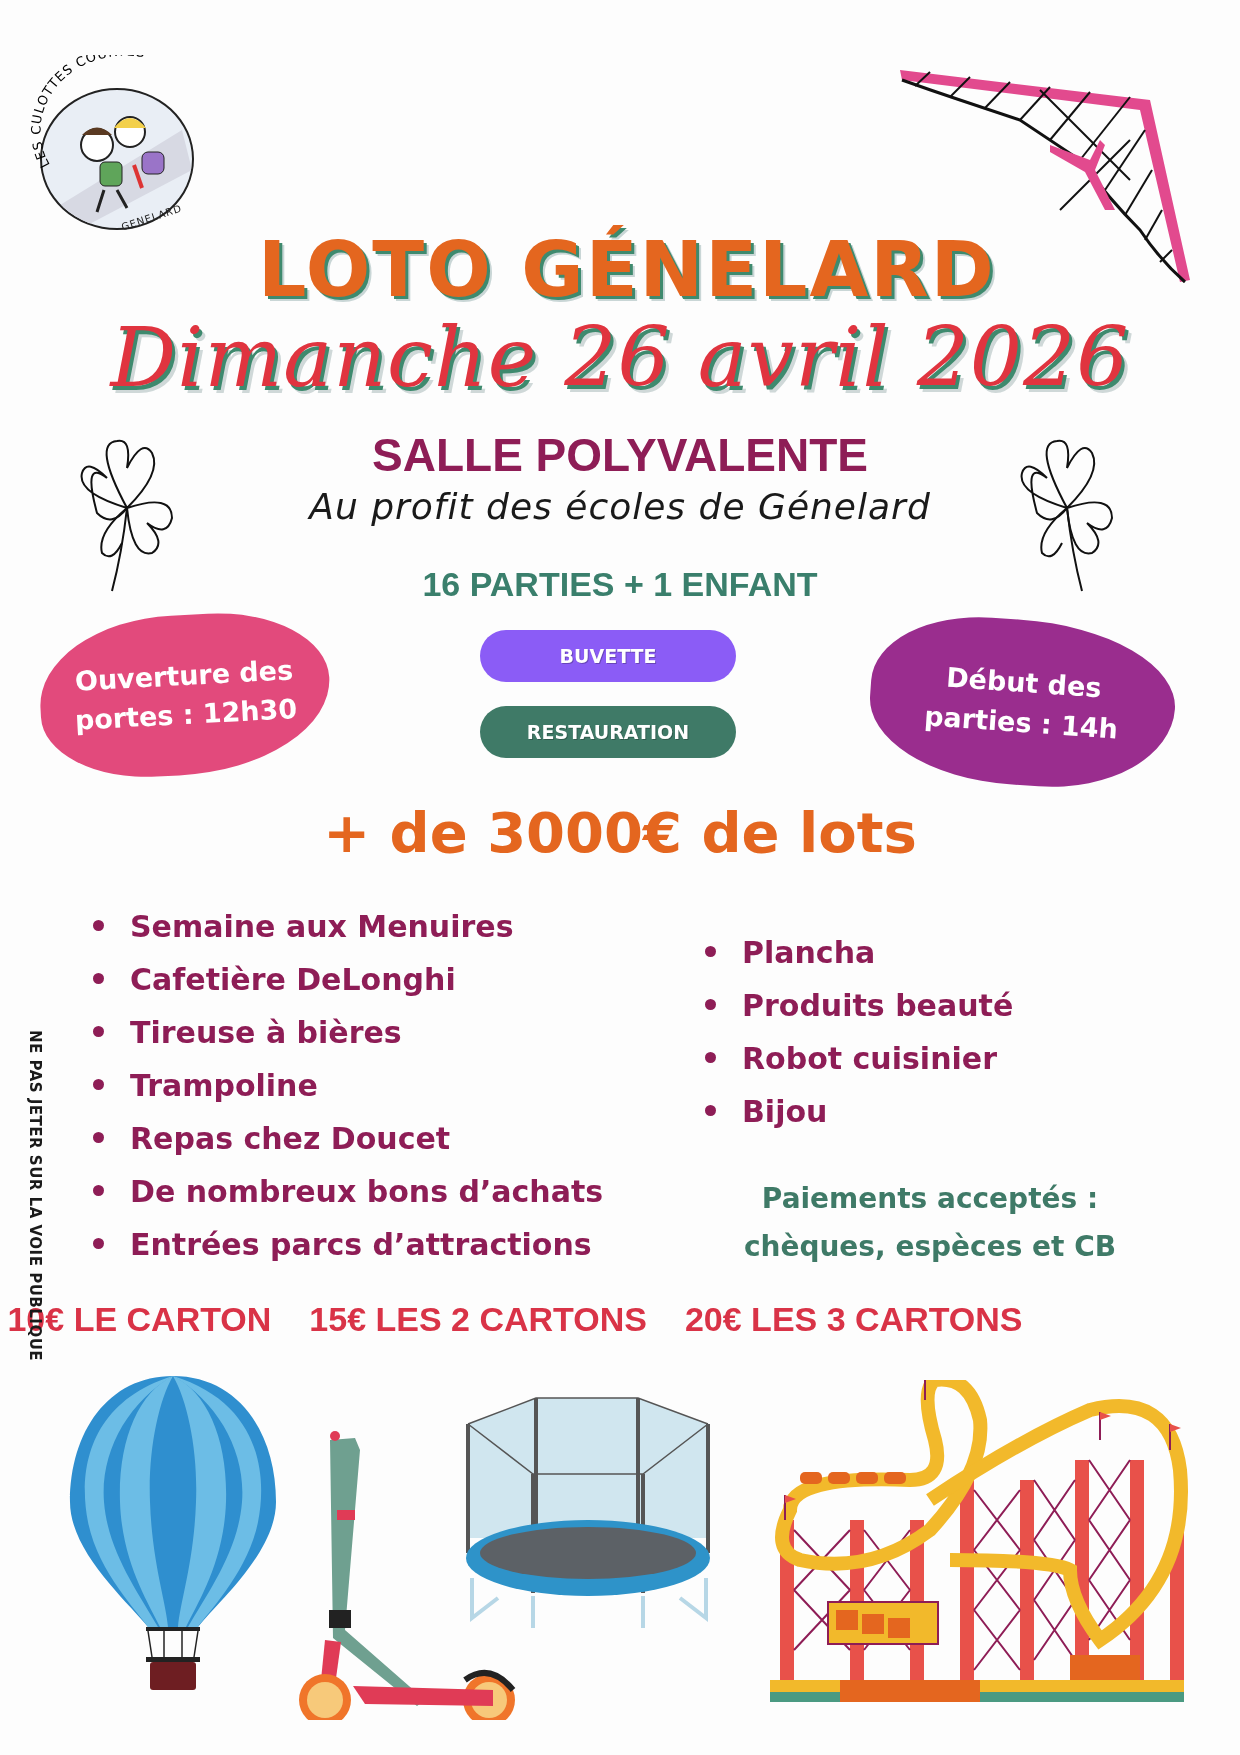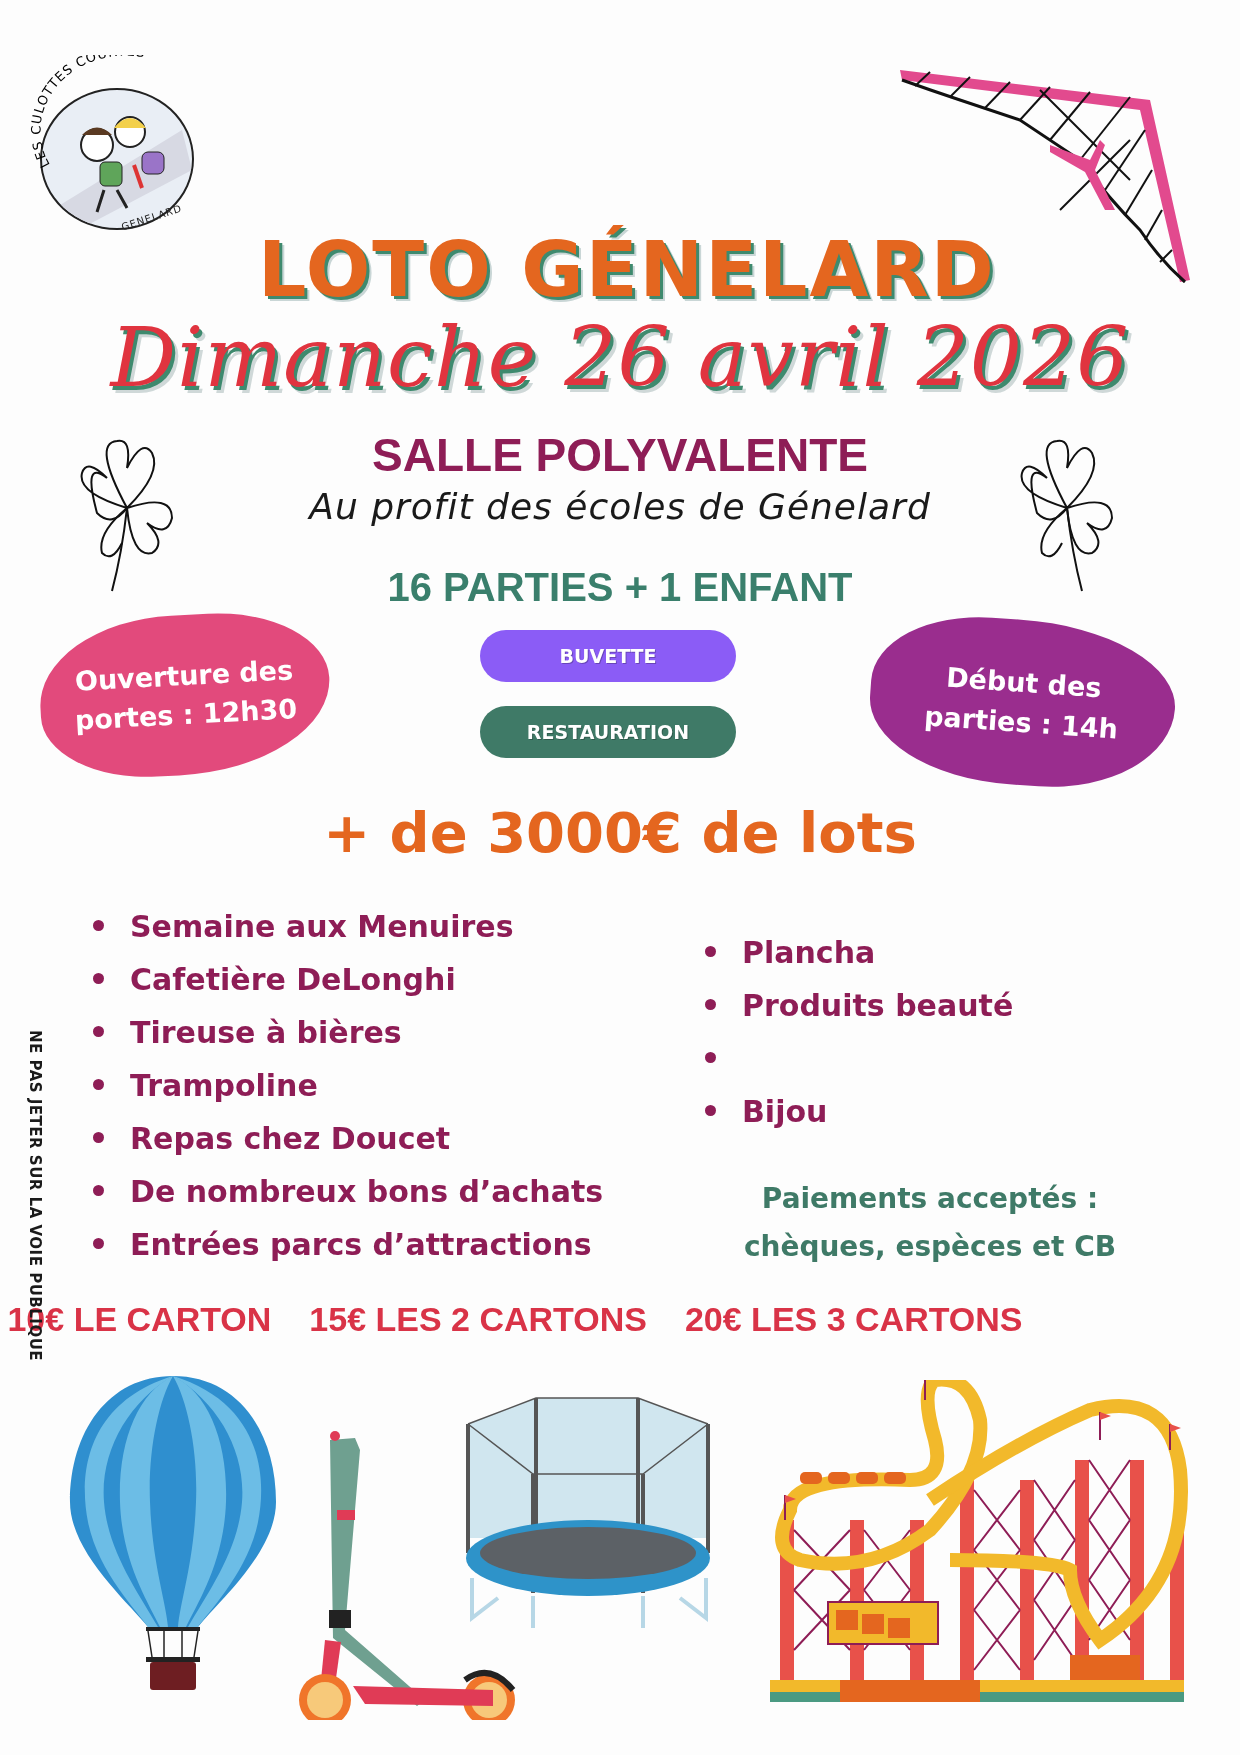--- a/index.html
+++ b/index.html
@@ -12,21 +12,21 @@
   .logo-bottom { left: 120px; top: 212px; font-size: 10px; color: #222; font-family: "DejaVu Sans", sans-serif; transform: rotate(-18deg); letter-spacing: 1px; }
 
   
   .title { left: 0; width: 1240px; top: 225px; text-align: center; font-family: "DejaVu Sans", sans-serif; font-weight: bold; font-size: 76px; color: #e4661f; letter-spacing: 2px;
     text-shadow: 3px 3px 0 #3e8a6e, 5px 5px 0 #c9d6d6; padding-left: 7px; }
   .date { left: 0; width: 1240px; top: 310px; text-align: center; font-family: "DejaVu Serif", serif; font-style: italic; font-size: 82px; color: #e0343f; letter-spacing: 1px;
     text-shadow: 3px 4px 0 #3e8a6e, 6px 7px 0 #cfd8d8; }
 
   .venue { left: 0; width: 1240px; top: 428px; text-align: center; font-weight: bold; font-size: 46px; color: #8e1d56; font-family: "Liberation Sans", sans-serif; }
   .profit { left: 0; width: 1240px; top: 486px; text-align: center; font-style: italic; font-size: 36px; color: #1a1a1a; font-family: "DejaVu Sans", sans-serif; letter-spacing: 1px; }
-  .parties { left: 0; width: 1240px; top: 565px; text-align: center; font-weight: bold; font-size: 40px; color: #3a7f6c; font-family: "Liberation Sans", sans-serif; }
+  .parties { left: 0; width: 1240px; top: 565px; text-align: center; font-weight: bold; font-size: 34px; color: #3a7f6c; font-family: "Liberation Sans", sans-serif; }
 
   .blob { color: #fff; font-weight: bold; font-family: "DejaVu Sans", sans-serif; font-size: 27px; text-align: center; display: flex; align-items: center; justify-content: center; line-height: 1.45; }
   .blob-left { left: 40px; top: 615px; width: 290px; height: 160px; background: #e24a7c; border-radius: 48% 42% 55% 40% / 55% 45% 58% 42%; transform: rotate(-3deg); }
   .blob-right { left: 870px; top: 620px; width: 305px; height: 165px; background: #9a2d8e; border-radius: 40% 55% 45% 50% / 45% 50% 55% 50%; transform: rotate(4deg); }
 
   .pill { left: 480px; width: 256px; height: 52px; border-radius: 26px; color: #fff; font-weight: bold; font-family: "DejaVu Sans", sans-serif; font-size: 19px; display: flex; align-items: center; justify-content: center; text-shadow: 1px 1px 0 rgba(0,0,0,.25); }
   .pill-buvette { top: 630px; background: #8b5cf6; }
   .pill-resto { top: 706px; background: #3f7a67; }
 
   .lots { left: 0; width: 1240px; top: 800px; text-align: center; font-weight: bold; font-size: 56px; color: #e4661f; font-family: "DejaVu Sans", sans-serif; }
@@ -138,21 +138,21 @@
   <li><span class="dot"></span><span>Cafetière DeLonghi</span></li>
   <li><span class="dot"></span><span>Tireuse à bières</span></li>
   <li><span class="dot"></span><span>Trampoline</span></li>
   <li><span class="dot"></span><span>Repas chez Doucet</span></li>
   <li><span class="dot"></span><span>De nombreux bons d’achats</span></li>
   <li><span class="dot"></span><span>Entrées parcs d’attractions</span></li>
 </ul>
 <ul class="abs prizes list-right">
   <li><span class="dot"></span><span>Plancha</span></li>
   <li><span class="dot"></span><span>Produits beauté</span></li>
-  <li><span class="dot"></span></li>
+  <li><span class="dot"></span><span>Robot cuisinier</span></li>
   <li><span class="dot"></span><span>Bijou</span></li>
 </ul>
 
 <div class="abs pay">
   <div>Paiements acceptés :</div>
   <div>chèques, espèces et CB</div>
 </div>
 
 <div class="abs prices">
   <span>10€ LE CARTON</span>

